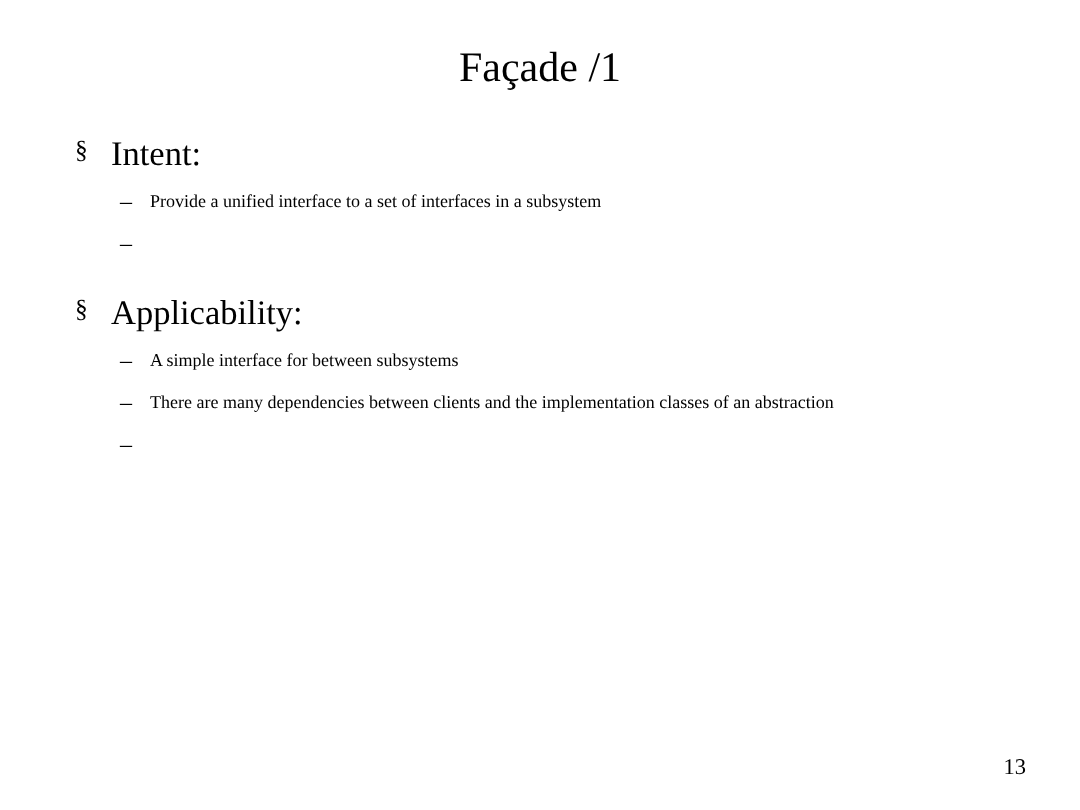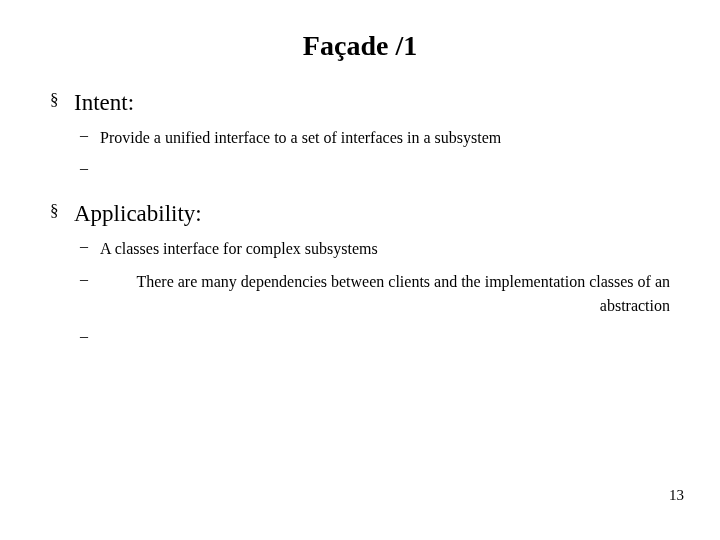--- a/index.html
+++ b/index.html
@@ -23,21 +23,21 @@
       width: 720px;
       height: 540px;
       padding: 30px 50px 30px 50px;
       display: flex;
       flex-direction: column;
     }
 
     .title {
       text-align: center;
       font-size: 28px;
-      font-weight: bold;
+      font-weight: normal;
       margin-bottom: 28px;
       font-family: 'Times New Roman', Times, serif;
     }
 
     .section {
       margin-bottom: 14px;
     }
 
     .bullet-main {
       display: flex;
@@ -67,28 +67,27 @@
       margin-bottom: 10px;
       font-size: 16px;
     }
 
     .bullet-sub .dash {
       margin-right: 8px;
       min-width: 12px;
     }
 
     .bullet-sub .sub-text {
-      font-size: 16px;
+      font-size: 12px;
       line-height: 1.45;
-      text-align: right;
     }
 
     .page-number {
       position: absolute;
-      bottom: 36px;
+      bottom: 19px;
       right: 36px;
       font-size: 15px;
       font-family: 'Times New Roman', Times, serif;
       margin-left: 12px;
     }
   </style>
 </head>
 <body>
 
 <div class="slide">
@@ -111,21 +110,21 @@
   </div>
 
   <div class="section">
     <div class="bullet-main">
       <span class="bullet-symbol">§</span>
       <span class="bullet-text">Applicability:</span>
     </div>
     <div class="sub-bullets">
       <div class="bullet-sub">
         <span class="dash">–</span>
-        <span class="sub-text">A classes interface for complex subsystems</span>
+        <span class="sub-text">A simple interface for between subsystems</span>
       </div>
       <div class="bullet-sub">
         <span class="dash">–</span>
         <span class="sub-text">There are many dependencies between clients and the implementation classes of an abstraction</span>
       </div>
       <div class="bullet-sub">
         <span class="dash">–</span>
       </div>
     </div>
   </div>

